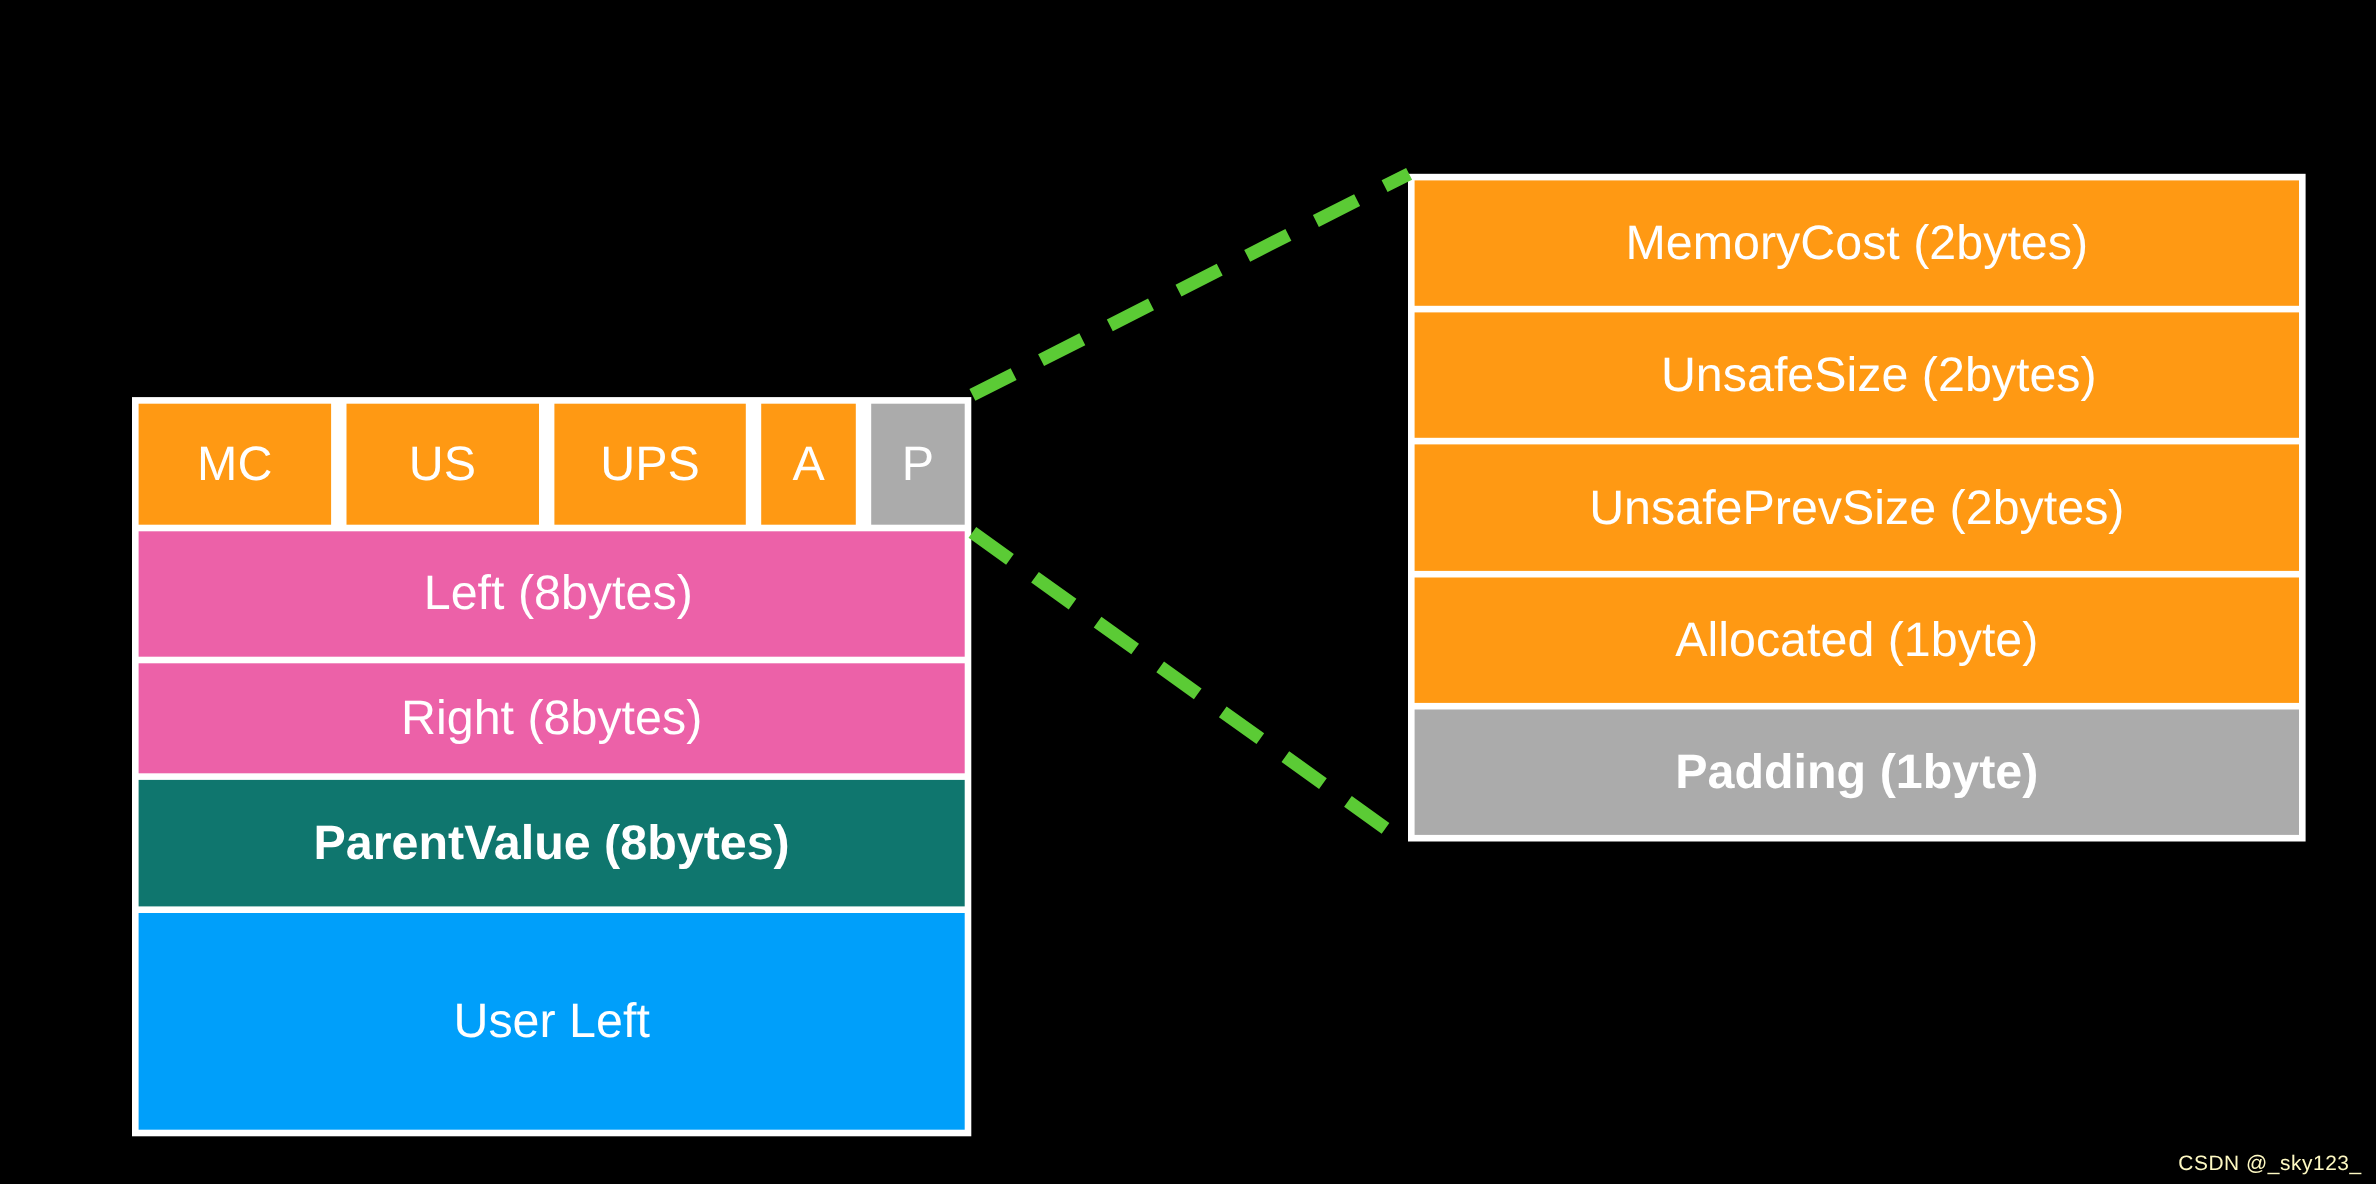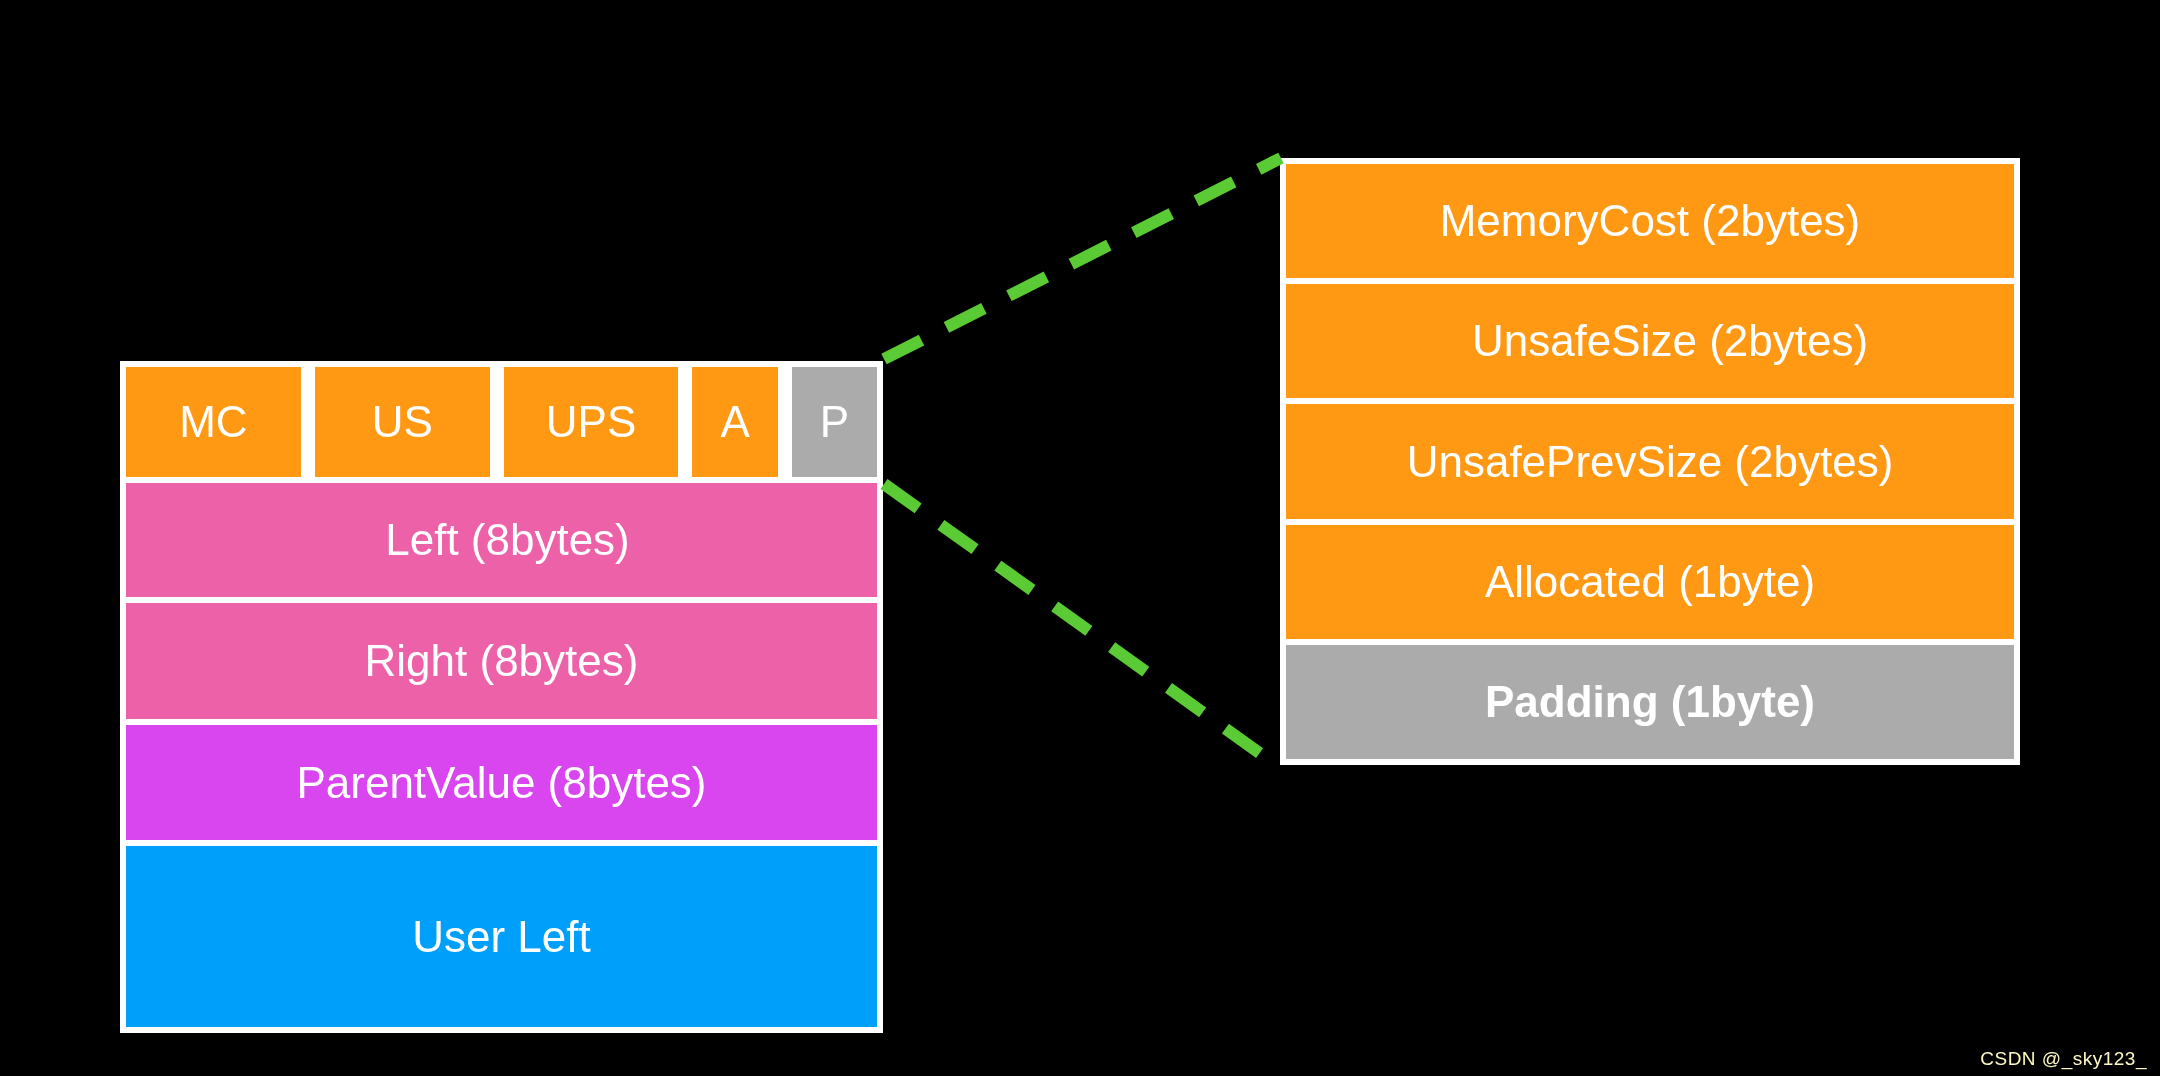--- a/index.html
+++ b/index.html
@@ -25,42 +25,42 @@
   }
   #left-table {
     left: 120px;
     top: 361px;
     width: 763px;
     height: 672px;
   }
   #right-table {
     left: 1280px;
     top: 158px;
-    width: 740px;
+    width: 816px;
     height: 607px;
   }
   .header-row {
     display: flex;
     gap: 14px;
     height: 110px;
     flex: 0 0 auto;
   }
   .cell {
     display: flex;
     align-items: center;
     justify-content: center;
     color: #FFFFFF;
     font-size: 44px;
     line-height: 1;
     white-space: nowrap;
   }
   .hcell-wide   { flex: 2.05; }
   .hcell-narrow { flex: 1; }
   .row-left        { height: 114px; flex: 0 0 auto; padding-left: 12px; }
-  .row-right       { height: 116px; flex: 0 0 auto; }
+  .row-right       { height: 100px; flex: 0 0 auto; }
   .row-parentvalue { height: 115px; flex: 0 0 auto; }
   .row-userdata    { flex: 1 1 auto; }
   .rt-row { flex: 1 1 auto; }
   #connector-overlay {
     position: absolute;
     left: 0;
     top: 0;
     width: 2160px;
     height: 1076px;
     pointer-events: none;
@@ -80,21 +80,21 @@
 <div class="mem-table" id="left-table">
   <div class="header-row">
     <div class="cell hcell-wide" style="background: rgb(255, 153, 19);">MC</div>
     <div class="cell hcell-wide" style="background: rgb(255, 153, 19);">US</div>
     <div class="cell hcell-wide" style="background: rgb(255, 153, 19);">UPS</div>
     <div class="cell hcell-narrow" style="background: rgb(255, 153, 19);">A</div>
     <div class="cell hcell-narrow" style="background: rgb(171, 171, 171);">P</div>
   </div>
   <div class="cell row-left" style="background: rgb(236, 97, 168);">Left (8bytes)</div>
   <div class="cell row-right" style="background: rgb(236, 97, 168);">Right (8bytes)</div>
-  <div class="cell row-parentvalue" style="background: #d946ef;">ParentValue (8bytes)</div>
+  <div class="cell row-parentvalue" style="background: #0f766e; font-weight: bold;">ParentValue (8bytes)</div>
   <div class="cell row-userdata" style="background: rgb(0, 159, 250);">User Left</div>
 </div>
 
 <div class="mem-table" id="right-table">
   <div class="cell rt-row" style="background: rgb(255, 153, 19);">MemoryCost (2bytes)</div>
   <div class="cell rt-row" style="background: rgb(255, 153, 19); padding-left: 40px;">UnsafeSize (2bytes)</div>
   <div class="cell rt-row" style="background: rgb(255, 153, 19);">UnsafePrevSize (2bytes)</div>
   <div class="cell rt-row" style="background: rgb(255, 153, 19);">Allocated (1byte)</div>
   <div class="cell rt-row" style="background: rgb(171, 171, 171); font-weight: bold;">Padding (1byte)</div>
 </div>

